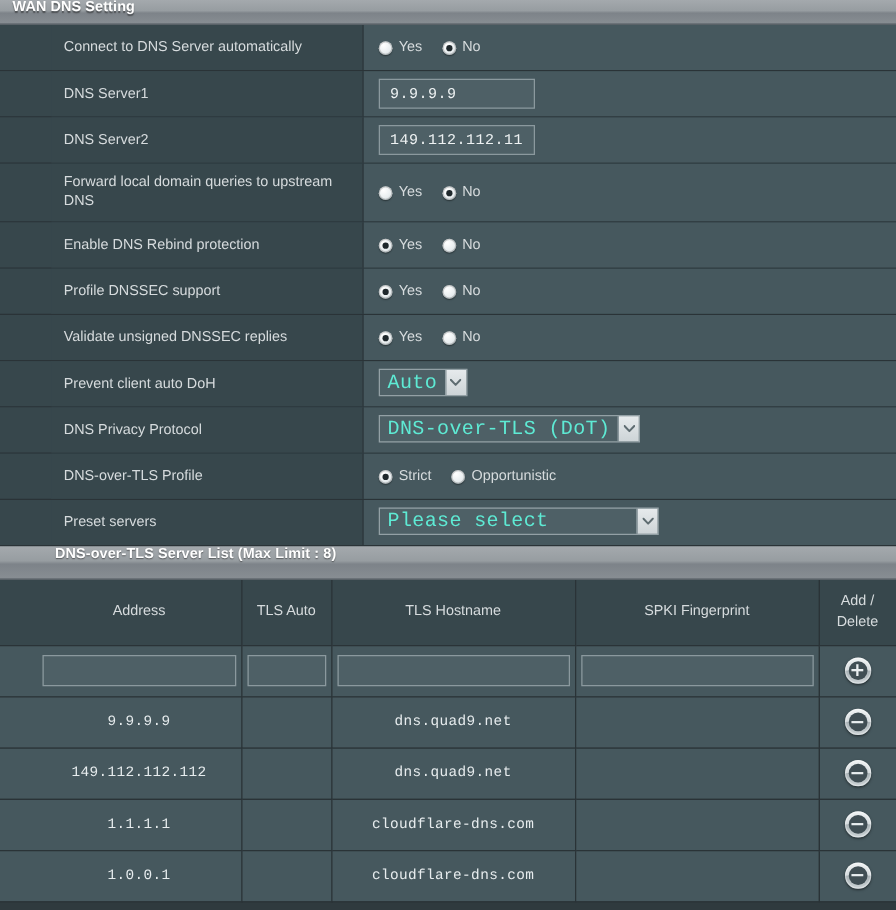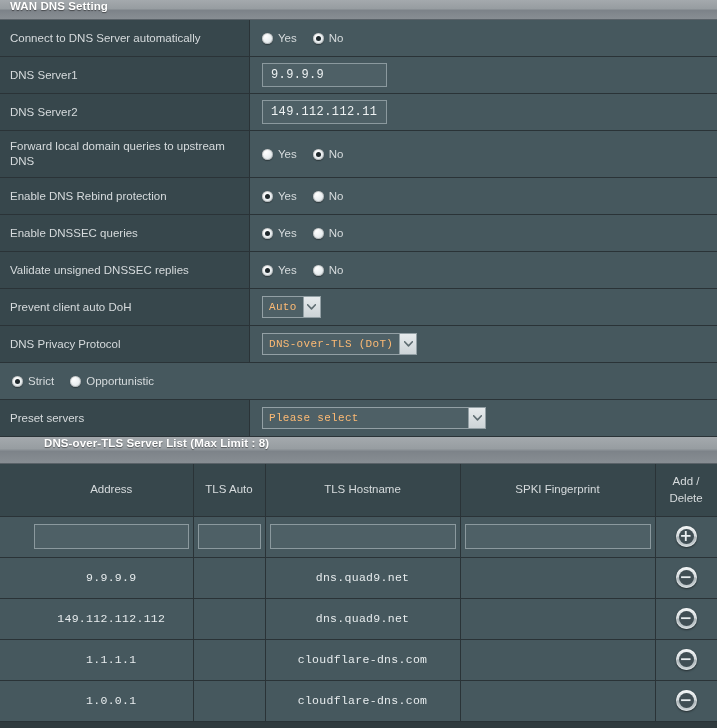--- a/index.html
+++ b/index.html
@@ -52,25 +52,25 @@
     width: 250px;
     min-width: 250px;
     padding: 8px 10px 8px 10px;
     display: flex;
     align-items: center;
     font-size: 11.5px;
     color: #d6dbdd;
     line-height: 15px;
     border-right: 1px solid #2a3337;
     background: #37474c;
+    margin-left: 41px;
   }
   .row .value {
     flex: 1;
     display: flex;
-    align-items: center;
     padding: 6px 0 6px 12px;
     background: #46585e;
   }
 
   
   .radio-group { display: flex; align-items: center; gap: 16px; }
   .radio-opt { display: flex; align-items: center; gap: 5px; cursor: pointer; }
   .radio-dot {
     width: 11px; height: 11px;
     border-radius: 50%;
@@ -113,22 +113,22 @@
   .select {
     display: inline-flex;
     align-items: stretch;
     height: 22px;
     background: #4e6066;
     border: 1px solid #93a0a5;
     cursor: pointer;
   }
   .select .sel-text {
     font-family: "Liberation Mono", monospace;
-    font-size: 11px;
-    color: #fdba74;
+    font-size: 16px;
+    color: #5eead4;
     padding: 0 6px;
     display: flex;
     align-items: center;
     letter-spacing: .3px;
     white-space: nowrap;
   }
   .select .sel-arrow {
     width: 17px;
     background: linear-gradient(to bottom, #e6eaec 0%, #cdd4d7 100%);
     border-left: 1px solid #93a0a5;
@@ -279,21 +279,21 @@
               <span class="radio-label">Yes</span>
             </div>
             <div class="radio-opt">
               <span class="radio-dot"></span>
               <span class="radio-label">No</span>
             </div>
           </div>
         </div>
       </div>
       <div class="row">
-        <div class="label">Enable DNSSEC queries</div>
+        <div class="label">Profile DNSSEC support</div>
         <div class="value">
           <div class="radio-group">
             <div class="radio-opt selected">
               <span class="radio-dot"></span>
               <span class="radio-label">Yes</span>
             </div>
             <div class="radio-opt">
               <span class="radio-dot"></span>
               <span class="radio-label">No</span>
             </div>
@@ -335,20 +335,21 @@
             <span class="sel-text">DNS-over-TLS (DoT)</span>
             <span class="sel-arrow">
               <svg width="9" height="6" viewBox="0 0 9 6">
                 <path d="M0.6 0.8 L4.5 4.9 L8.4 0.8" fill="none" stroke="#5f6d72" stroke-width="1.6" stroke-linecap="round" stroke-linejoin="round"></path>
               </svg>
             </span>
           </div>
         </div>
       </div>
       <div class="row">
+        <div class="label">DNS-over-TLS Profile</div>
         <div class="value">
           <div class="radio-group">
             <div class="radio-opt selected">
               <span class="radio-dot"></span>
               <span class="radio-label">Strict</span>
             </div>
             <div class="radio-opt">
               <span class="radio-dot"></span>
               <span class="radio-label">Opportunistic</span>
             </div>

